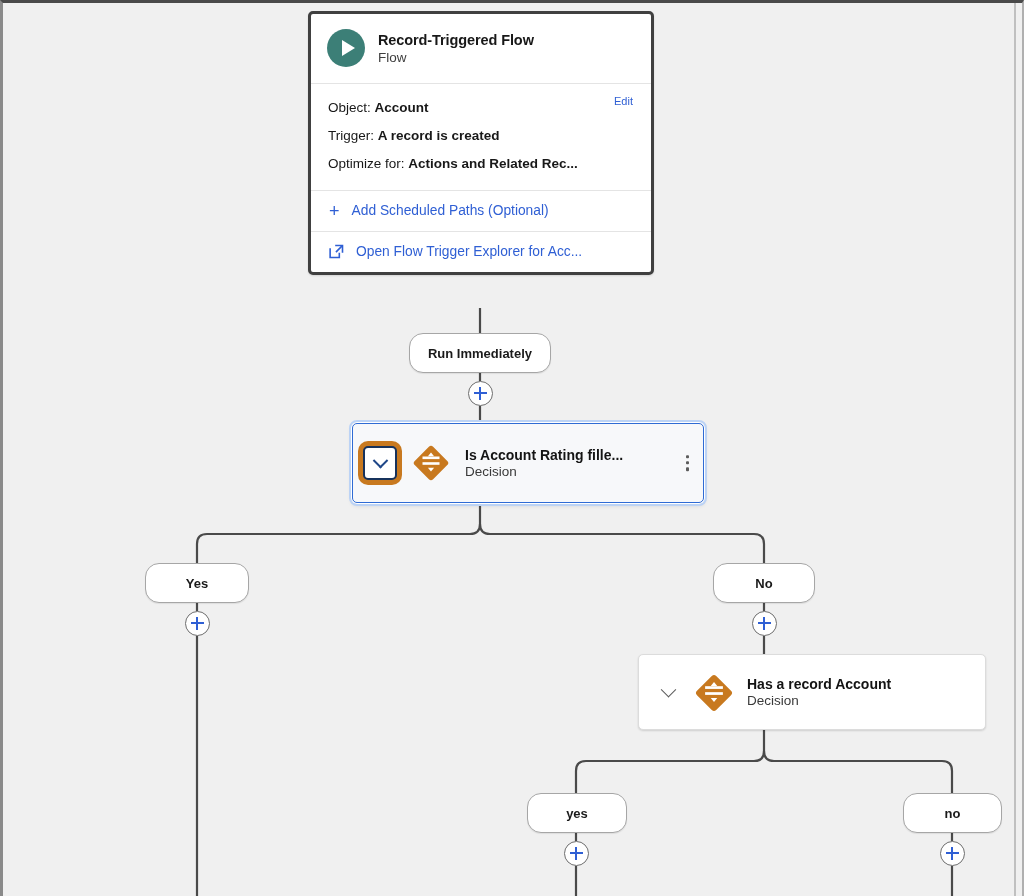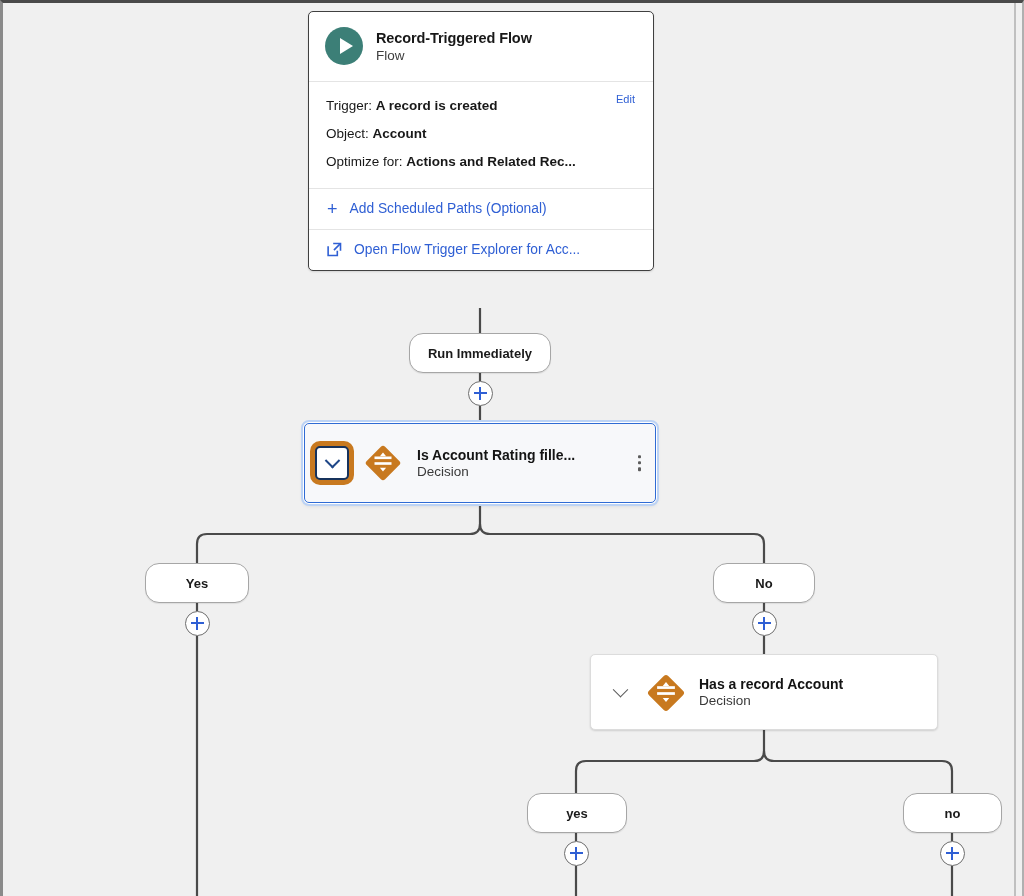--- a/index.html
+++ b/index.html
@@ -23,21 +23,21 @@
     width: 1024px; height: 896px;
     pointer-events: none;
   }
 
   
   .start-card {
     position: absolute;
     left: 305px; top: 8px;
     width: 346px;
     background: #ffffff;
-    border: 1px solid #404040;
+    border: 3px solid #404040;
     border-radius: 5px;
     box-shadow: 0 1px 2px rgba(0,0,0,0.12);
     z-index: 5;
   }
   .start-header {
     display: flex; align-items: center;
     gap: 13px;
     padding: 15px 16px 16px 16px;
     border-bottom: 1px solid #e4e4e4;
   }
@@ -114,20 +114,21 @@
 
   
   .node-card {
     position: absolute;
     background: #ffffff;
     border: 1px solid #dcdcdc;
     border-radius: 5px;
     display: flex; align-items: center;
     box-shadow: 0 1px 2px rgba(0,0,0,0.14);
     z-index: 5;
+    margin-left: 48px;
   }
   .node-card.selected {
     background: #f7f8fa;
     border: 1.5px solid #2f6bd4;
     outline: 2.5px solid #bcd3f5;
     outline-offset: 1.5px;
     box-shadow: 0 0 0 1px #ffffff, 0 2px 5px rgba(0,0,0,0.16);
   }
   .chev-box {
     width: 34px; height: 34px;
@@ -218,26 +219,26 @@
         <span class="play-tri"></span>
       </span>
       <span class="start-titles">
         <span class="start-title">Record-Triggered Flow</span>
         <span class="start-sub">Flow</span>
       </span>
     </div>
 
     <div class="start-details">
       <div class="detail-row">
+        <span>Object:</span>
+        <b>Account</b>
+      </div>
+      <div class="detail-row">
         <span>Trigger:</span>
         <b>A record is created</b>
-      </div>
-      <div class="detail-row">
-        <span>Object:</span>
-        <b>Account</b>
       </div>
       <div class="detail-row">
         <span>Optimize for:</span>
         <b>Actions and Related Rec...</b>
       </div>
       <span class="edit-link">Edit</span>
     </div>
 
     <div class="start-action">
       <span class="plus-glyph">+</span>

